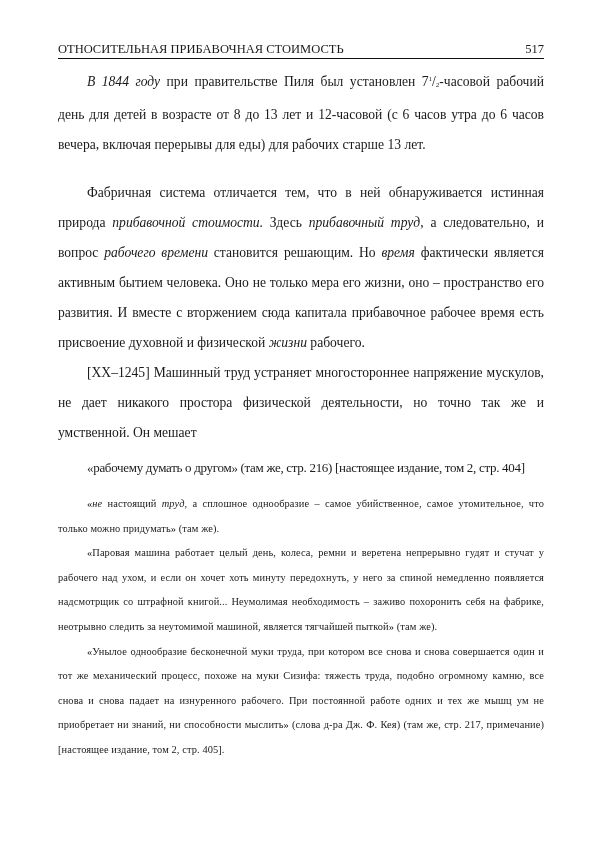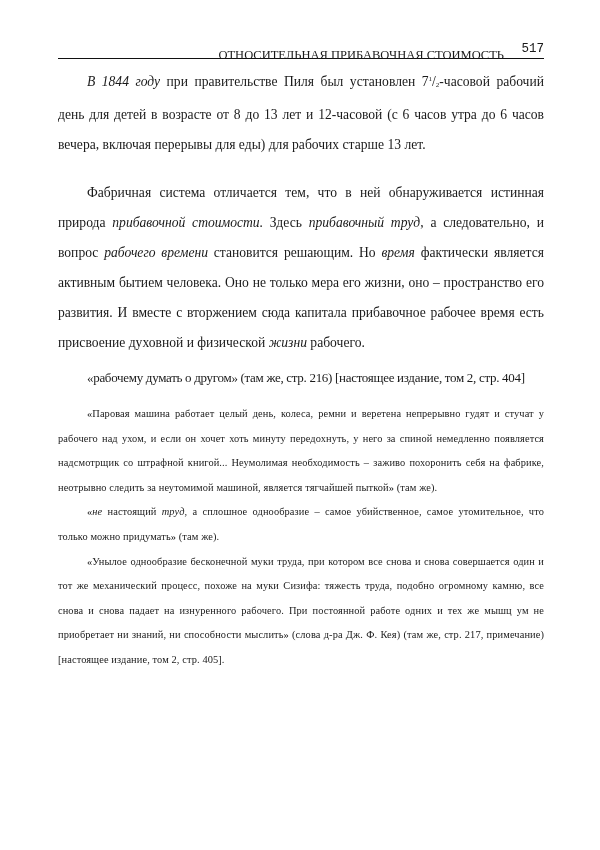--- a/index.html
+++ b/index.html
@@ -7,22 +7,22 @@
     width: 600px; height: 850px; position: relative; overflow: hidden;
     font-family: "Liberation Serif", "DejaVu Serif", serif;
     color: #1a1a1a;
   }
   .page { position: absolute; left: 58px; width: 486px; top: 0; }
   .running-head {
     position: absolute; top: 40px; left: 0; width: 486px; height: 18px;
     border-bottom: 1.2px solid #111;
     font-size: 12.5px; letter-spacing: 0;
   }
-  .running-head .title { position: absolute; left: 0; right: 40px; text-align: right; top: 8px; }
-  .running-head .pagenum { position: absolute; right: 0; top: 2px; font-family: Liberation Mono, monospace; }
+  .running-head .title { position: absolute; left: 0; right: 40px; text-align: left; top: 2px; }
+  .running-head .pagenum { position: absolute; right: 0; top: 2px; }
 
   .body { position: absolute; top: 64px; left: 0; width: 486px; }
   p { margin: 0; text-align: justify; }
   .main { font-size: 13.6px; line-height: 30px; }
   .indent { text-indent: 29px; }
   .quote { font-size: 10.4px; line-height: 24.6px; letter-spacing: 0.1px; }
   .quote-tight { font-size: 13px; line-height: 20px; letter-spacing: -0.3px; }
   .sup { font-size: 7px; vertical-align: 5px; }
   .sub { font-size: 7px; vertical-align: -1px; }
   em { font-style: italic; margin-top: 25px; }
@@ -39,25 +39,26 @@
   <div class="body">
 
     <p class="main indent"><em>В 1844 году</em><span> при правительстве Пиля был установлен 7</span><span class="sup">1</span><span>/</span><span class="sub">2</span><span>-часовой рабочий день для детей в возрасте от 8 до 13 лет и 12-часовой (с 6 часов утра до 6 часов вечера, включая перерывы для еды) для рабочих старше 13 лет.</span></p>
 
 
     <div style="height:8px"></div>
     <div style="height:10px"></div>
 
     <p class="main indent"><span>Фабричная система отличается тем, что в ней обнаруживается истинная природа </span><em>прибавочной стоимости.</em><span> Здесь </span><em>прибавочный труд</em><span>, а следовательно, и вопрос </span><em>рабочего времени</em><span> становится решающим. Но </span><em>время</em><span> фактически является активным бытием человека. Оно не только мера его жизни, оно – пространство его развития. И вместе с вторжением сюда капитала прибавочное рабочее время есть присвоение духовной и физической </span><em>жизни</em><span> рабочего.</span></p>
 
+    <p class="main indent">[XX–1245] Машинный труд устраняет многостороннее напряжение мускулов, не дает никакого простора физической деятельности, но точно так же и умственной. Он мешает</p>
 
     <div style="height:10px"></div>
     <p class="quote-tight indent">«рабочему думать о другом» (там же, стр. 216) [настоящее издание, том 2, стр. 404]</p>
     <div style="height:8px"></div>
 
 
     <div style="height:6px"></div>
+    <p class="quote indent"><span>«</span><em>не</em><span> настоящий </span><em>труд</em><span>, а сплошное однообразие – самое убийственное, самое утомительное, что только можно придумать» (там же).</span></p>
     <p class="quote indent">«Паровая машина работает целый день, колеса, ремни и веретена непрерывно гудят и стучат у рабочего над ухом, и если он хочет хоть минуту передохнуть, у него за спиной немедленно появляется надсмотрщик со штрафной книгой... Неумолимая необходимость – заживо похоронить себя на фабрике, неотрывно следить за неутомимой машиной, является тягчайшей пыткой» (там же).</p>
-    <p class="quote indent"><span>«</span><em>не</em><span> настоящий </span><em>труд</em><span>, а сплошное однообразие – самое убийственное, самое утомительное, что только можно придумать» (там же).</span></p>
     <p class="quote indent">«Унылое однообразие бесконечной муки труда, при котором все снова и снова совершается один и тот же механический процесс, похоже на муки Сизифа: тяжесть труда, подобно огромному камню, все снова и снова падает на изнуренного рабочего. При постоянной работе одних и тех же мышц ум не приобретает ни знаний, ни способности мыслить» (слова д-ра Дж. Ф. Кея) (там же, стр. 217, примечание) [настоящее издание, том 2, стр. 405].</p>
 
   </div>
 </div>
 
 </body></html>

